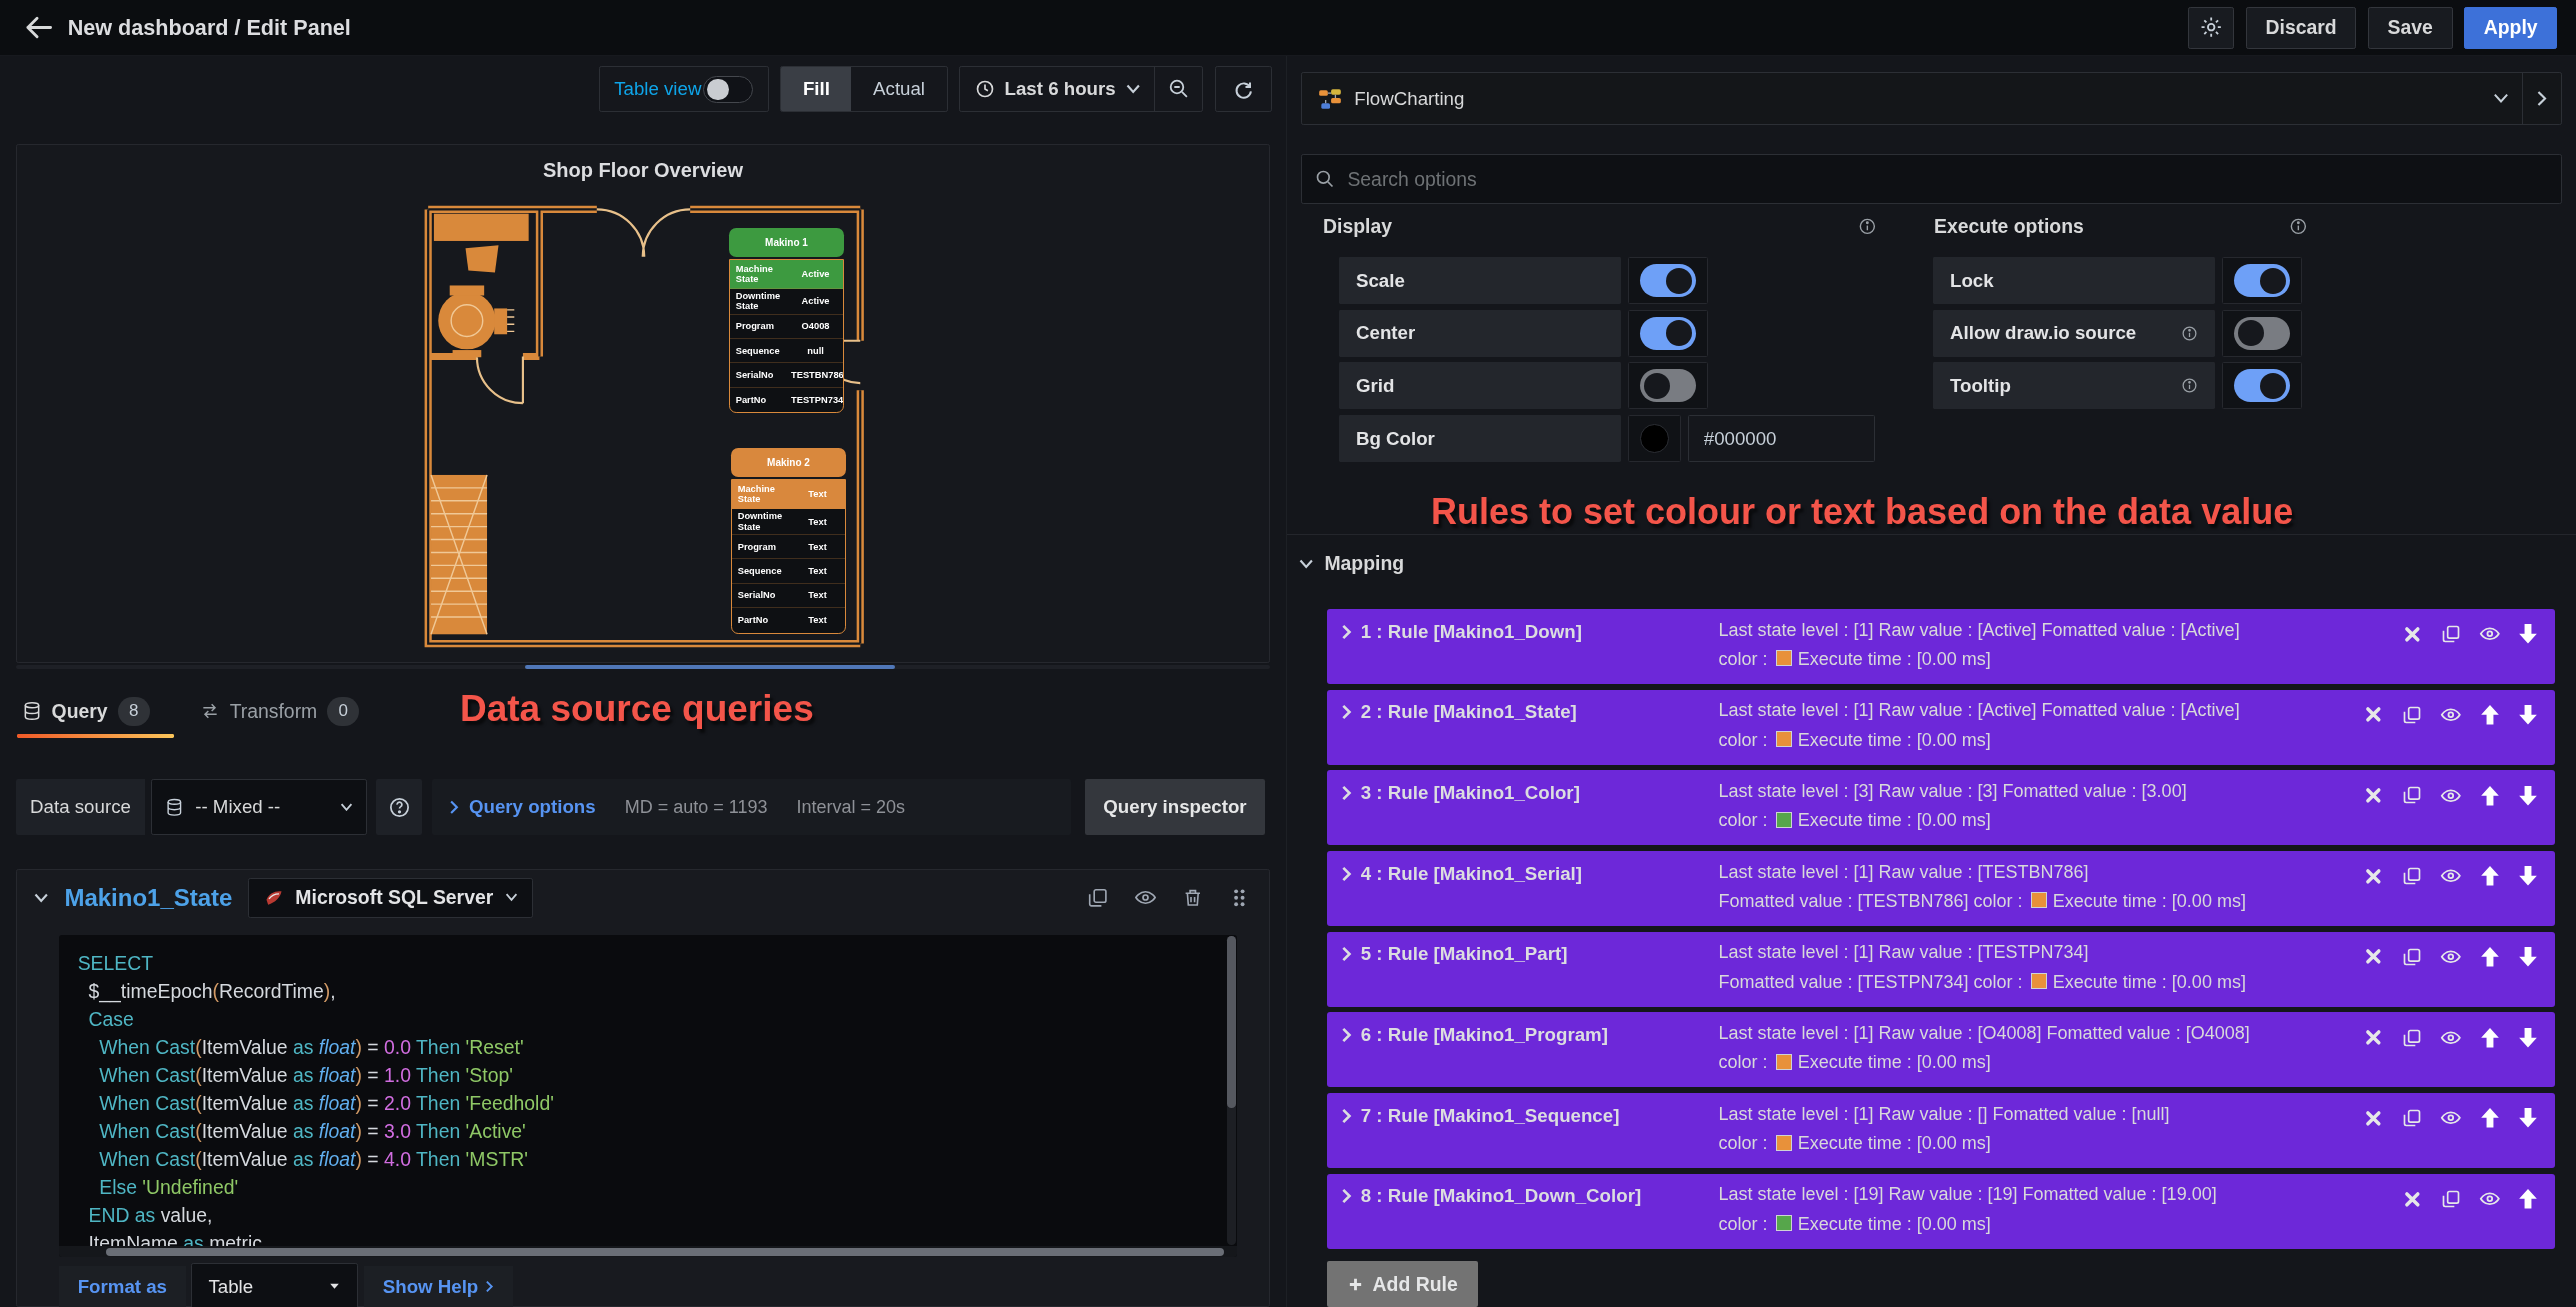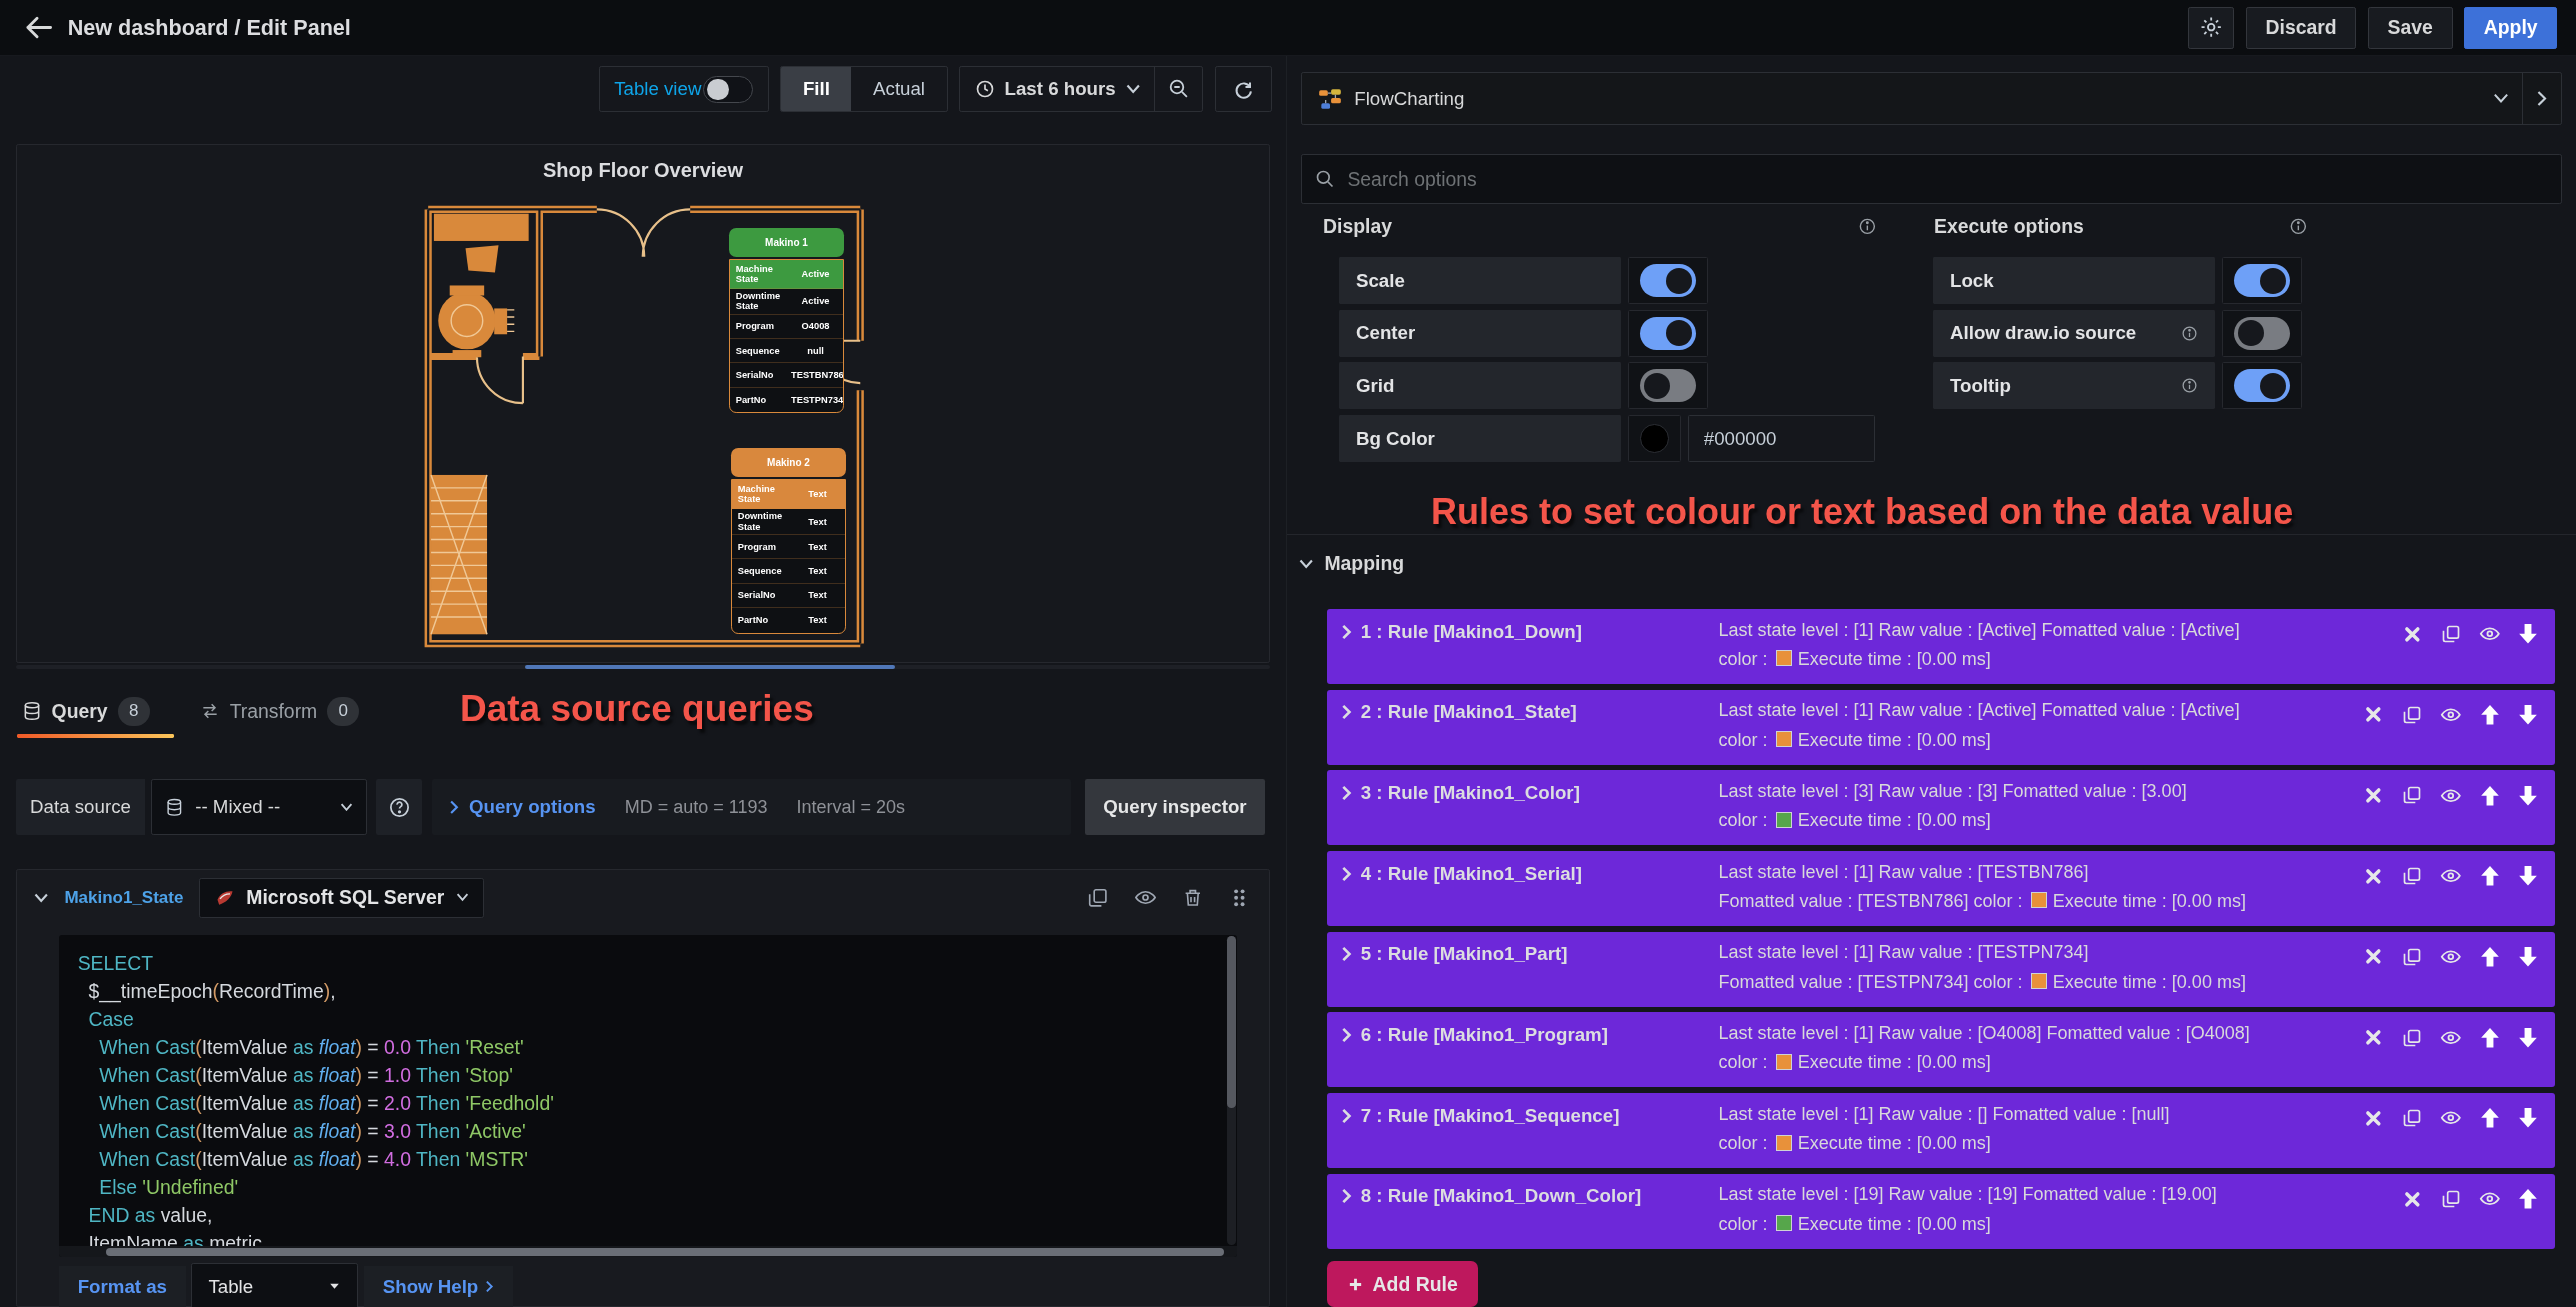--- a/index.html
+++ b/index.html
@@ -65,21 +65,21 @@
   .ds-dd{position:absolute;left:151px;top:0;width:216px;height:56px;background:#0d0f13;border:0.7px solid #2c2f35;border-radius:2.2px;display:flex;align-items:center;gap:11.5px;padding:0 13px;font-size:18.7px;color:#d8d9da;cursor:pointer;}
   .ds-help{position:absolute;left:376px;top:0;width:46px;height:56px;background:#1e2127;display:flex;align-items:center;justify-content:center;border-radius:2.2px;cursor:pointer;}
   .ds-opts{position:absolute;left:432px;top:0;width:639px;height:56px;background:#181b20;border-radius:2.2px;display:flex;align-items:center;gap:29px;padding:0 17px;}
   .ds-opts .qo{color:#5794f2;font-size:18.7px;font-weight:bold;display:flex;align-items:center;gap:10px;cursor:pointer;}
   .ds-opts .meta{color:#8e9197;font-size:18px;}
   .ds-inspect{position:absolute;left:1085px;top:0;width:180px;height:56px;background:#34373d;border-radius:2.2px;display:flex;align-items:center;justify-content:center;font-size:18.7px;font-weight:bold;color:#e6e7e8;cursor:pointer;}
 
   
   .qcard{position:absolute;left:16px;top:813px;width:1254px;height:438px;background:#181a1f;border:0.7px solid #26282e;border-radius:2.2px;}
   .qhead{position:absolute;left:0;top:0;width:100%;height:55px;display:flex;align-items:center;padding:0 17px;gap:16px;}
-  .qname{color:#4da2e8;font-size:17px;font-weight:bold;cursor:pointer;}
+  .qname{color:#4da2e8;font-size:24px;font-weight:bold;cursor:pointer;}
   .qds-dd{height:40px;background:#0d0f13;border:0.7px solid #2c2f35;border-radius:2.2px;display:flex;align-items:center;gap:11.5px;padding:0 14.4px;font-size:19.4px;font-weight:bold;color:#e3e4e6;cursor:pointer;}
   .qhead-icons{margin-left:auto;display:flex;gap:23px;align-items:center;}
   .codebox{position:absolute;left:42px;top:65px;width:1178px;height:322px;background:#0a0b0e;border-radius:2.9px;overflow:hidden;}
   .code{position:absolute;left:0;top:0;right:11.5px;bottom:11.5px;overflow:hidden;padding:14.4px 18.7px;font-family:"DejaVu Sans Mono",monospace;font-size:19.4px;line-height:28px;white-space:pre;}
   .code .kw{color:#4fb6c4;}
   .code .pl{color:#d5d9de;}
   .code .pa{color:#d19a66;}
   .code .nu{color:#d16de0;}
   .code .st{color:#8fc866;}
   .code .ty{color:#61afef;font-style:italic;}
@@ -124,21 +124,21 @@
   .map-title{font-size:19.4px;font-weight:bold;color:#d8d9da;}
 
   .rules{position:absolute;left:40px;top:553px;width:1228px;display:flex;flex-direction:column;gap:5.7px;}
   .rule{height:75px;background:#6d28d9;border-radius:3px;display:flex;align-items:flex-start;padding:11.5px 14.4px 0 14.4px;cursor:pointer;}
   .rule .rtitle{width:377px;display:flex;align-items:center;gap:8.6px;font-size:18.7px;font-weight:bold;color:#dcdde0;}
   .rule .rtext{flex:1;font-size:18px;color:#d8d9da;line-height:1.0;}
   .rule .rtext .l1{margin-bottom:11.5px;}
   .rule .chip{display:inline-block;width:16px;height:16px;border:0.7px solid #cfd2d6;margin:0 5.7px -1.4px 8.6px;}
   .rule .ricons{display:flex;gap:14.4px;align-items:center;margin-left:13px;margin-top:1.4px;}
   .ric{width:24.4px;height:24.4px;display:flex;align-items:center;justify-content:center;cursor:pointer;}
-  .add-rule{position:absolute;left:40px;top:1205px;height:46px;padding:0 20px;background:#be185d;border-radius:7px;display:flex;align-items:center;gap:8.6px;font-size:19.4px;font-weight:bold;color:#e6e7e8;cursor:pointer;}
+  .add-rule{position:absolute;left:40px;top:1205px;height:46px;padding:0 20px;background:#737373;border-radius:2px;display:flex;align-items:center;gap:8.6px;font-size:19.4px;font-weight:bold;color:#e6e7e8;cursor:pointer;}
 
   svg{display:block;}
 </style>
 </head>
 <body>
 
 <div class="screen">
 
   <header class="topbar">
     <div class="back-btn">

